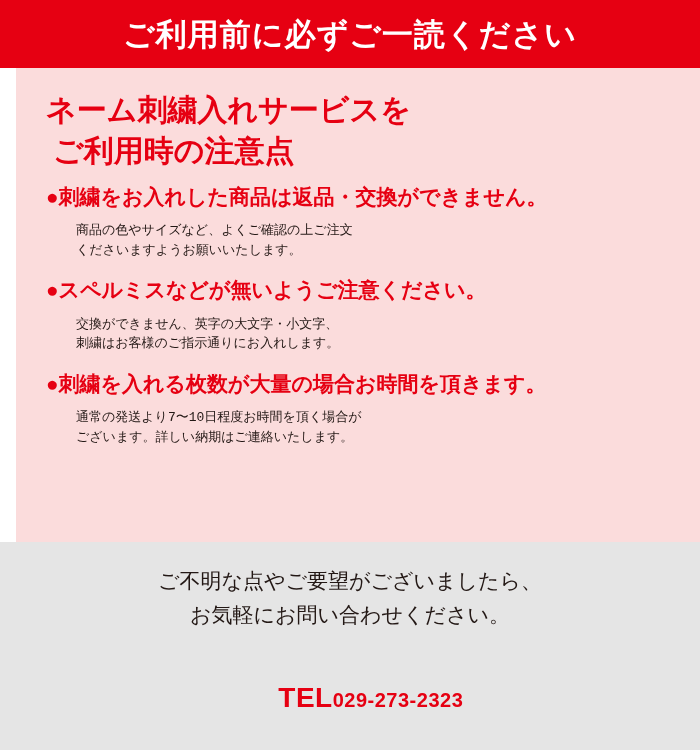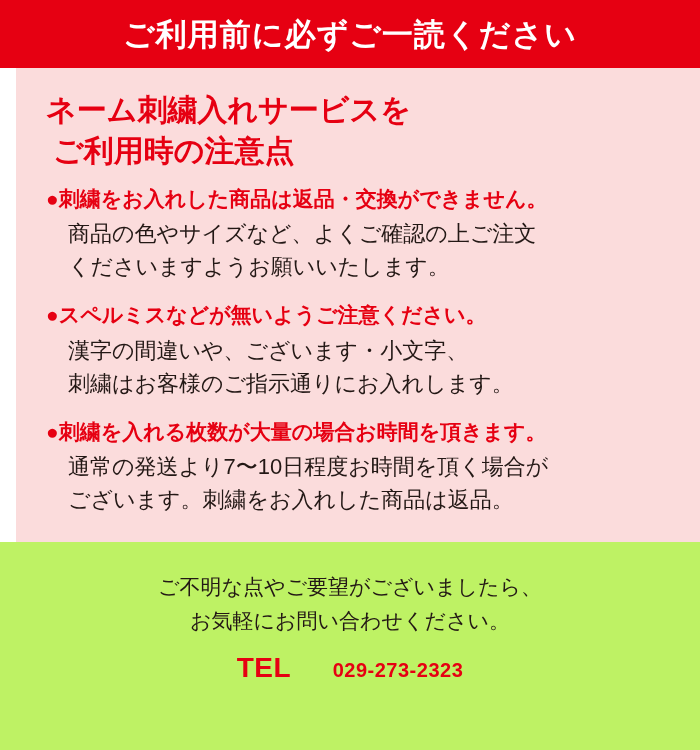--- a/index.html
+++ b/index.html
@@ -54,59 +54,61 @@
   .panel-title {
     color: #e60012;
     font-size: 30px;
     font-weight: bold;
     line-height: 1.35;
     margin: 0 0 14px 0;
   }
   .panel-title .l2 { display: block; margin-left: 7px; }
   .note-block {
     margin-bottom: 18px;
+    font-family: Liberation Mono, monospace;
   }
   .note-head {
     color: #e60012;
     font-size: 21px;
     font-weight: bold;
     line-height: 1.35;
     margin: 0 0 4px 0;
     white-space: nowrap;
   }
   .note-body {
     color: #231815;
-    font-size: 22px;
+    font-size: 13px;
     line-height: 1.5;
-    margin: 0;
+    margin: 8px;
     padding-left: 22px;
   }
   .note-body span { display: block; white-space: nowrap; }
   
   .contact {
     position: absolute;
     left: 0;
     top: 542px;
     width: 700px;
     height: 208px;
-    background: #bef264;
+    background: #e5e5e5;
     box-sizing: border-box;
-    padding: 28px 0 0 0;
+    padding: 22px 0 0 0;
     text-align: center;
   }
   .contact-lead {
     color: #231815;
     font-size: 21px;
     line-height: 1.6;
     margin: 0 0 14px 0;
   }
   .contact-lead span { display: block; }
   .contact-lines {
     display: inline-block;
-    text-align: left;
+    text-align: right;
+    margin-top: 36px;
   }
   .contact-row {
     display: flex;
     align-items: baseline;
     color: #e60012;
     font-weight: bold;
     line-height: 1.22;
   }
   .contact-label {
     font-size: 28px;
@@ -138,30 +140,30 @@
       <p class="note-head">●刺繍をお入れした商品は返品・交換ができません。</p>
       <p class="note-body">
         <span>商品の色やサイズなど、よくご確認の上ご注文</span>
         <span>くださいますようお願いいたします。</span>
       </p>
     </div>
 
     <div class="note-block">
       <p class="note-head">●スペルミスなどが無いようご注意ください。</p>
       <p class="note-body">
-        <span>漢字の間違いや、ございます・小文字、</span>
+        <span>交換ができません、英字の大文字・小文字、</span>
         <span>刺繍はお客様のご指示通りにお入れします。</span>
       </p>
     </div>
 
     <div class="note-block">
       <p class="note-head">●刺繍を入れる枚数が大量の場合お時間を頂きます。</p>
       <p class="note-body">
         <span>通常の発送より7〜10日程度お時間を頂く場合が</span>
-        <span>ございます。刺繍をお入れした商品は返品。</span>
+        <span>ございます。詳しい納期はご連絡いたします。</span>
       </p>
     </div>
   </div>
 
   <div class="contact">
     <p class="contact-lead">
       <span>ご不明な点やご要望がございましたら、</span>
       <span>お気軽にお問い合わせください。</span>
     </p>
     <div class="contact-lines">

